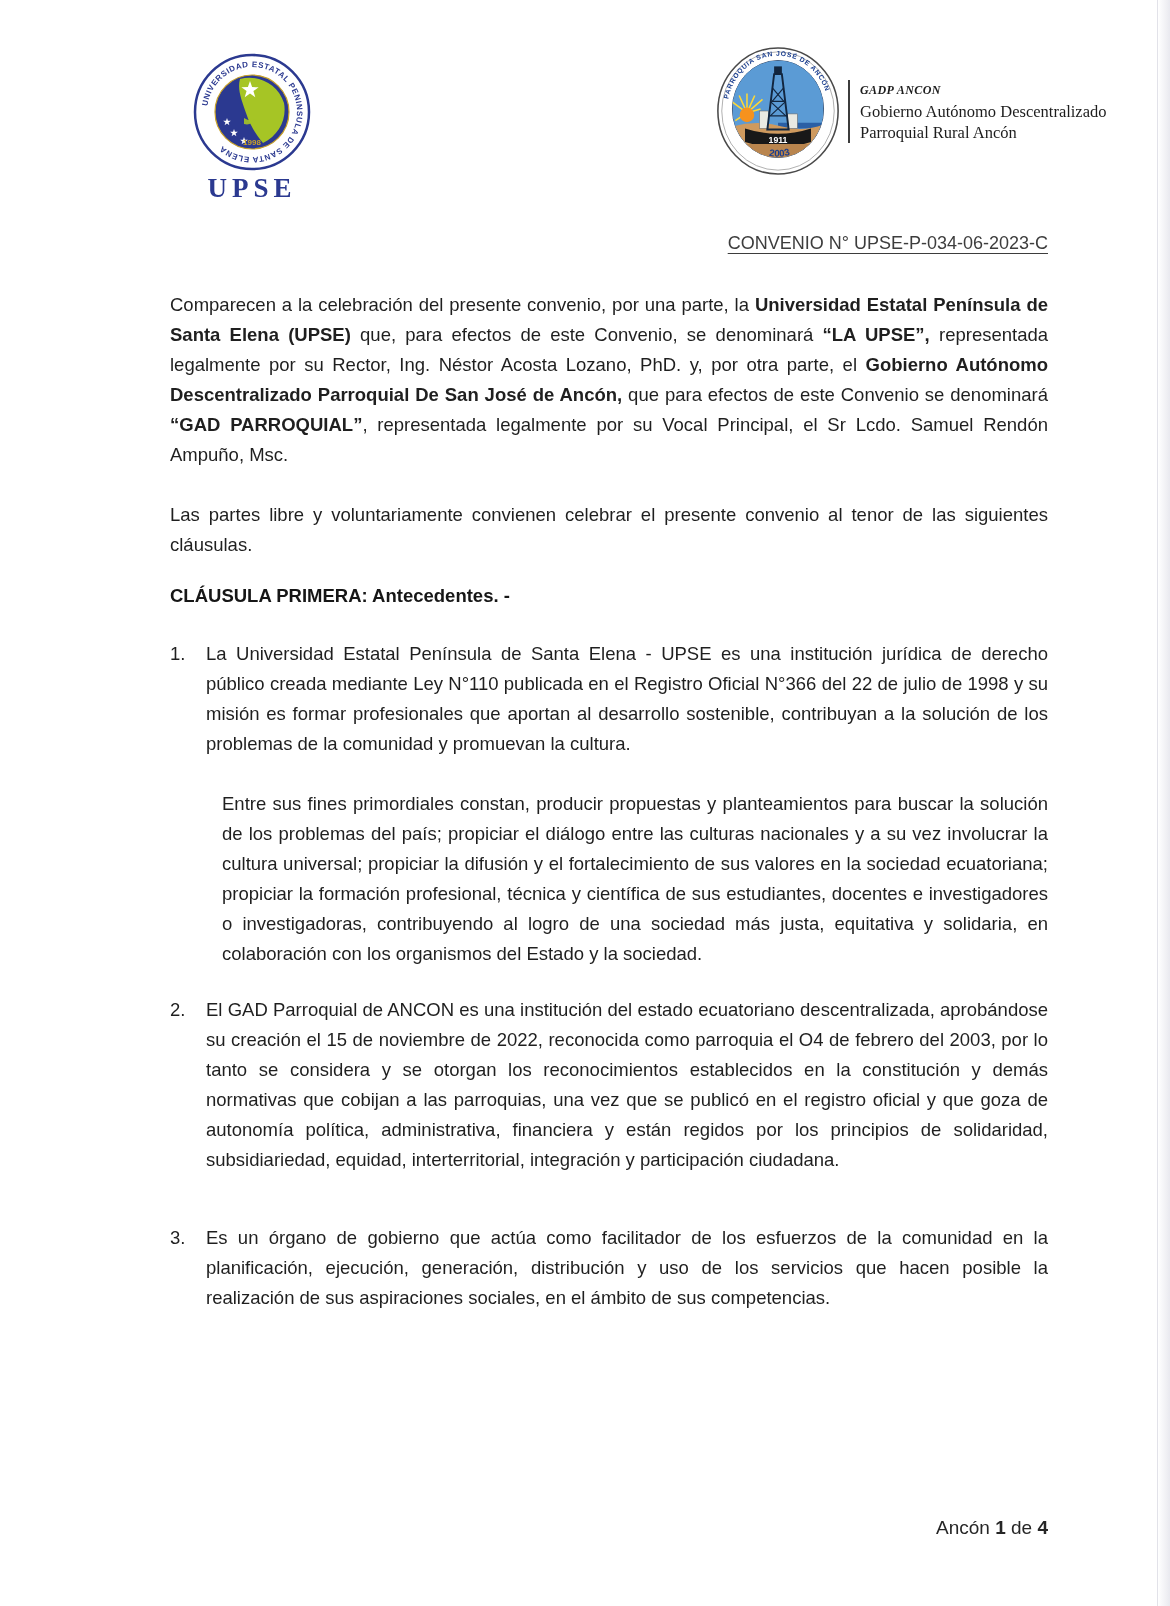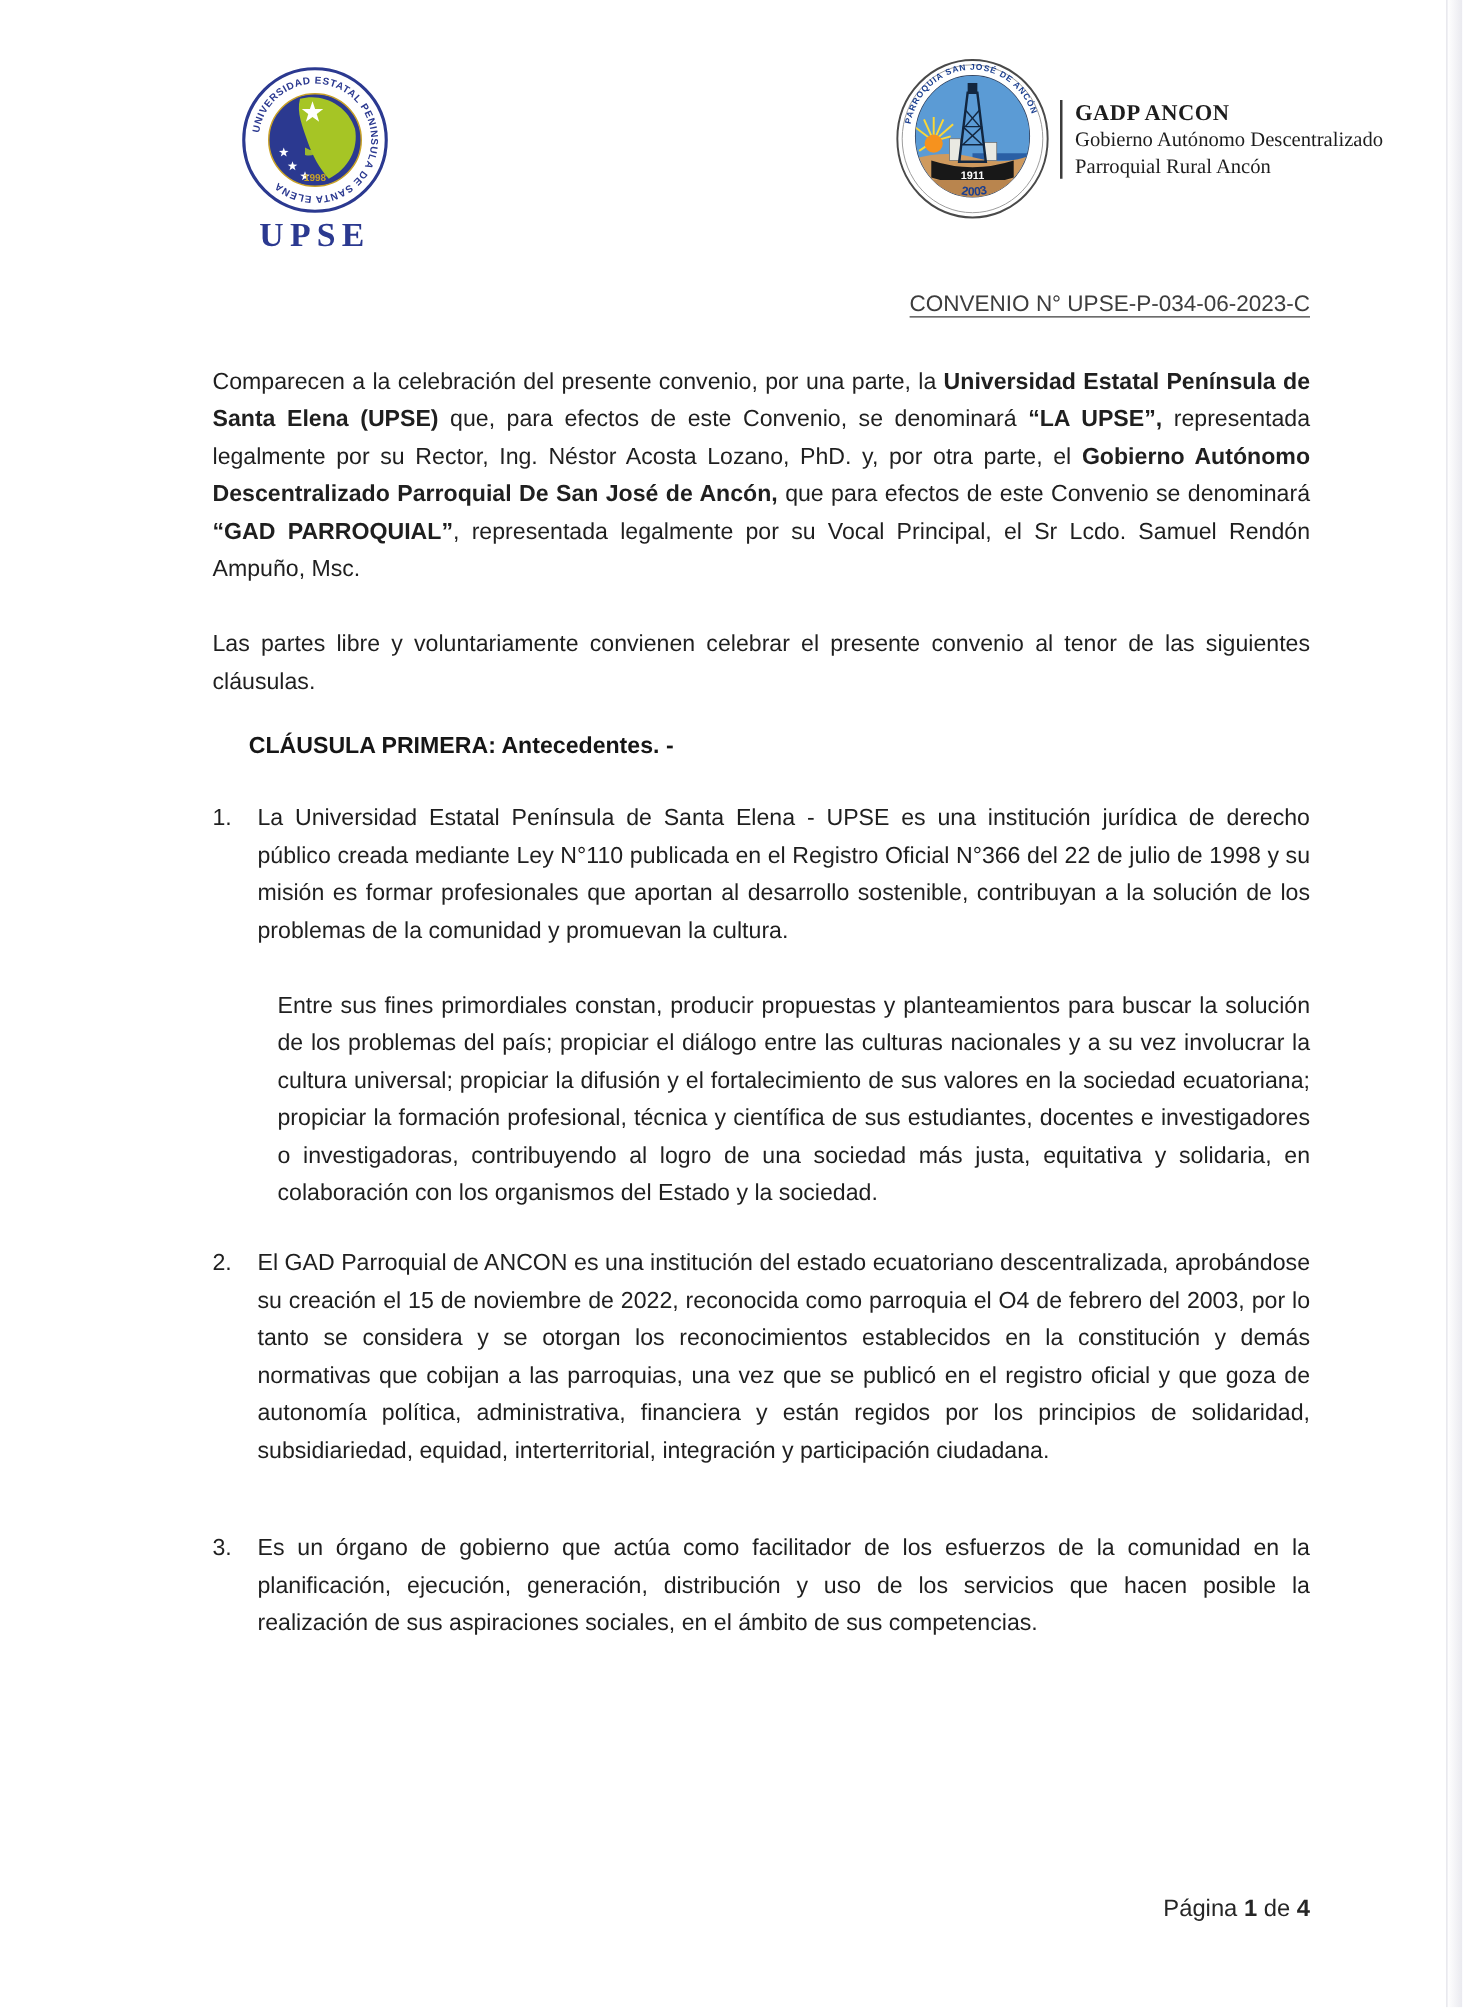--- a/index.html
+++ b/index.html
@@ -12,36 +12,36 @@
     background:linear-gradient(to right,#ffffff,#e9e9ef);
     border-left:1px solid #e2e2e9;
   }
   
   .upse-seal{position:absolute;left:186px;top:48px;}
   .ancon-group{position:absolute;left:714px;top:44px;display:flex;align-items:flex-start;}
   .gadp-text{
     margin-left:6px;margin-top:36px;border-left:2px solid #3c3c3c;padding-left:10px;
     font-family:"Liberation Serif","DejaVu Serif",serif;color:#1d1d1d;
   }
-  .gadp-name{font-size:18px;font-weight:700;letter-spacing:.4px;line-height:21px;}
+  .gadp-name{font-size:12px;font-weight:700;letter-spacing:.4px;line-height:21px;font-style:italic;}
   .gadp-line{font-size:16.5px;line-height:21px;}
   
   .content{position:absolute;left:170px;top:0;width:878px;padding-top:217px;}
   .doc-title{
     font-size:19px;line-height:26px;font-weight:700;text-align:center;color:#141414;
   }
   .convenio-no{
     margin-top:16px;text-align:right;font-size:18px;color:#3d3d3d;
   }
   .convenio-no span{text-decoration:underline;text-underline-offset:4px;}
   .para{font-size:18.5px;line-height:30px;text-align:justify;color:#1f1f1f;margin:0;}
   .para .b{font-weight:700;}
   .p-intro{margin-top:36px;}
   .p-agree{margin-top:30px;}
-  .clause-heading{margin-top:25px;font-size:18.5px;font-weight:700;color:#161616;margin-left:29px;}
+  .clause-heading{margin-top:25px;font-size:18.5px;font-weight:700;color:#161616;}
   .item{display:flex;}
   .item .num{width:36px;flex:none;font-size:18.5px;line-height:30px;color:#1f1f1f;}
   .item .itext{flex:1;}
   .item .itext .sub{margin-top:30px;margin-left:16px;}
   .item-1{margin-top:32px;}
   .item-2{margin-top:26px;}
   .item-3{margin-top:48px;}
   .page-footer{
     position:absolute;top:1517px;right:122px;font-size:19px;color:#262626;
   }
@@ -161,16 +161,16 @@
     </div>
 
     <div class="item item-3">
       <span class="num">3.</span>
       <div class="itext">
         <p class="para">Es un órgano de gobierno que actúa como facilitador de los esfuerzos de la comunidad en la planificación, ejecución, generación, distribución y uso de los servicios que hacen posible la realización de sus aspiraciones sociales, en el ámbito de sus competencias.</p>
       </div>
     </div>
   </div>
 
-  <div class="page-footer"><span>Página </span><span class="b">1</span><span> de </span><span class="b">4</span></div>
+  <div class="page-footer"><span>Ancón </span><span class="b">1</span><span> de </span><span class="b">4</span></div>
 
   <div class="photo-edge"></div>
 </div>
 
 </body></html>

